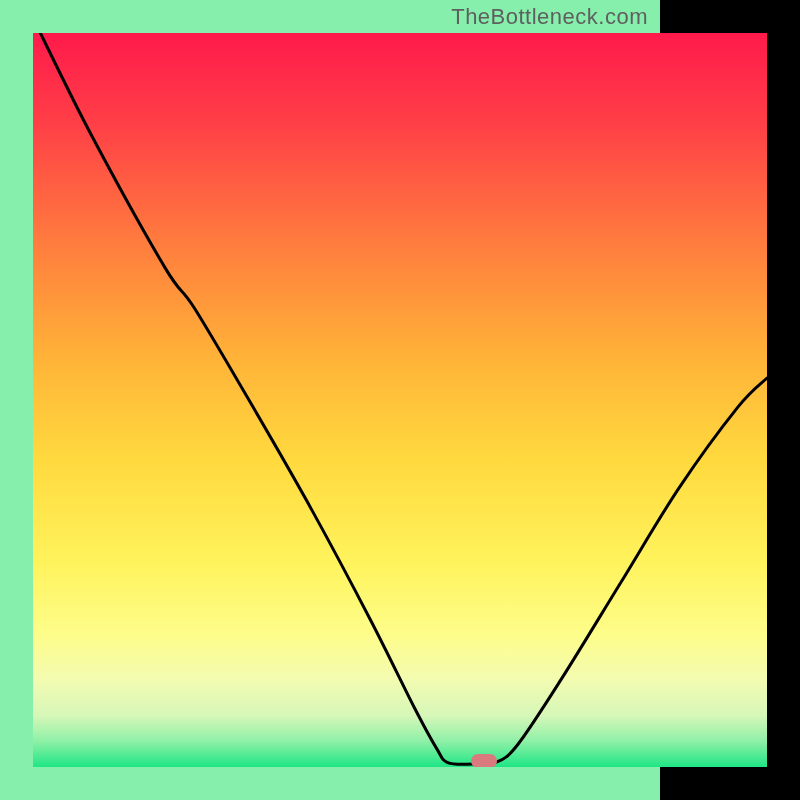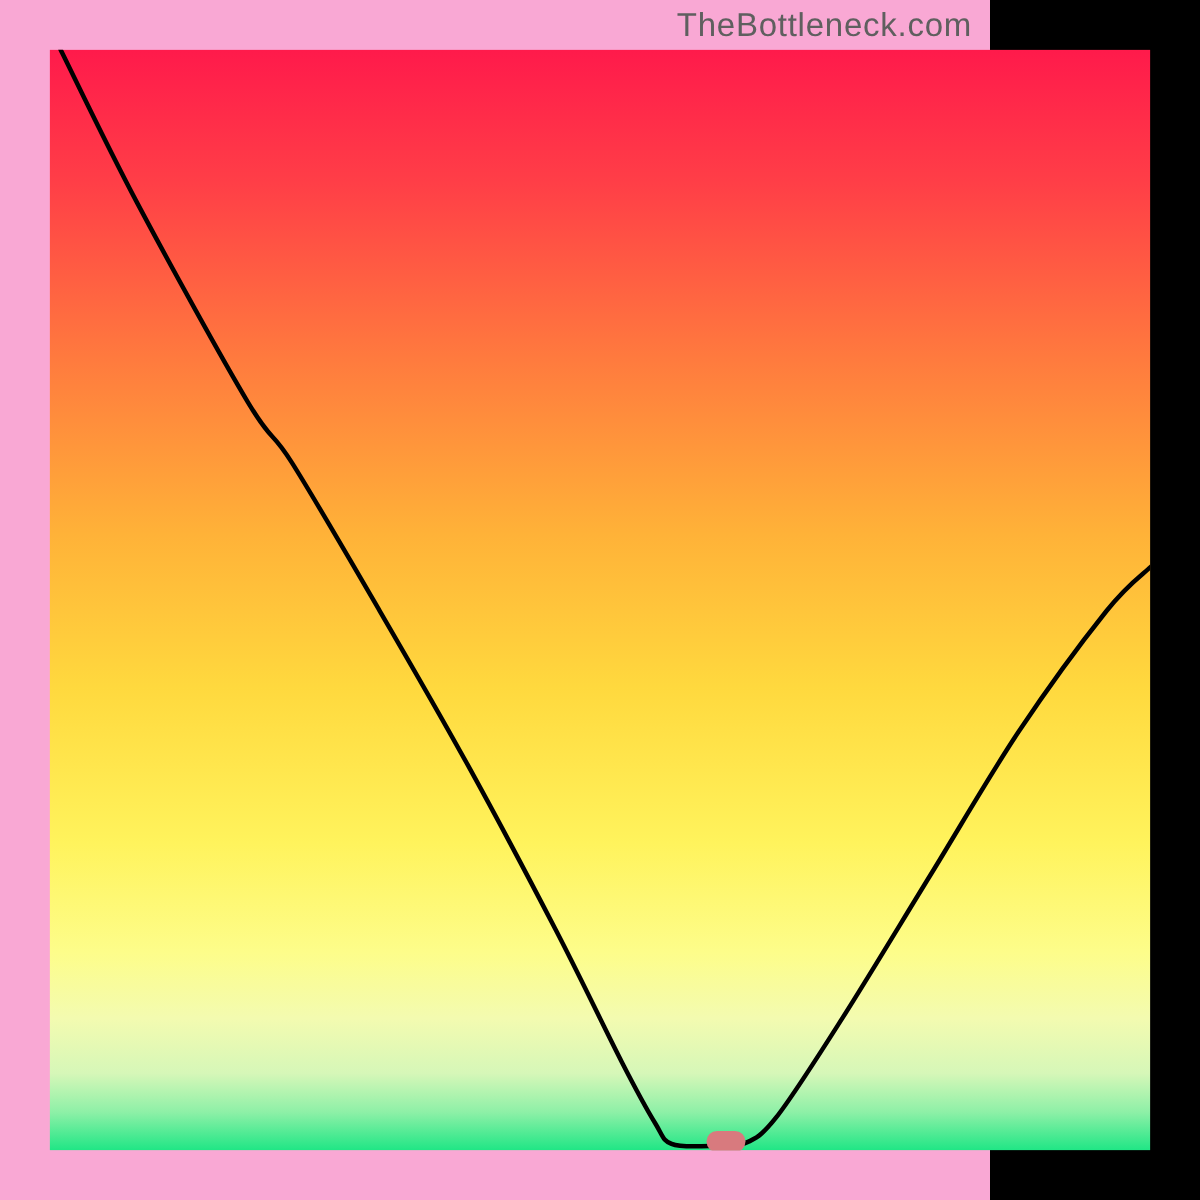--- a/index.html
+++ b/index.html
@@ -7,21 +7,21 @@
     padding: 0;
     width: 800px;
     height: 800px;
     background: #000;
     font-family: Arial, Helvetica, sans-serif;
   }
   .frame {
     position: relative;
     width: 660px;
     height: 800px;
-    background: #f9a8d4;
+    background: #86efac;
   }
   .watermark {
     position: absolute;
     top: 4px;
     right: 12px;
     color: #5f5f5f;
     font-size: 22px;
     font-weight: 500;
     letter-spacing: 0.5px;
     z-index: 10;

